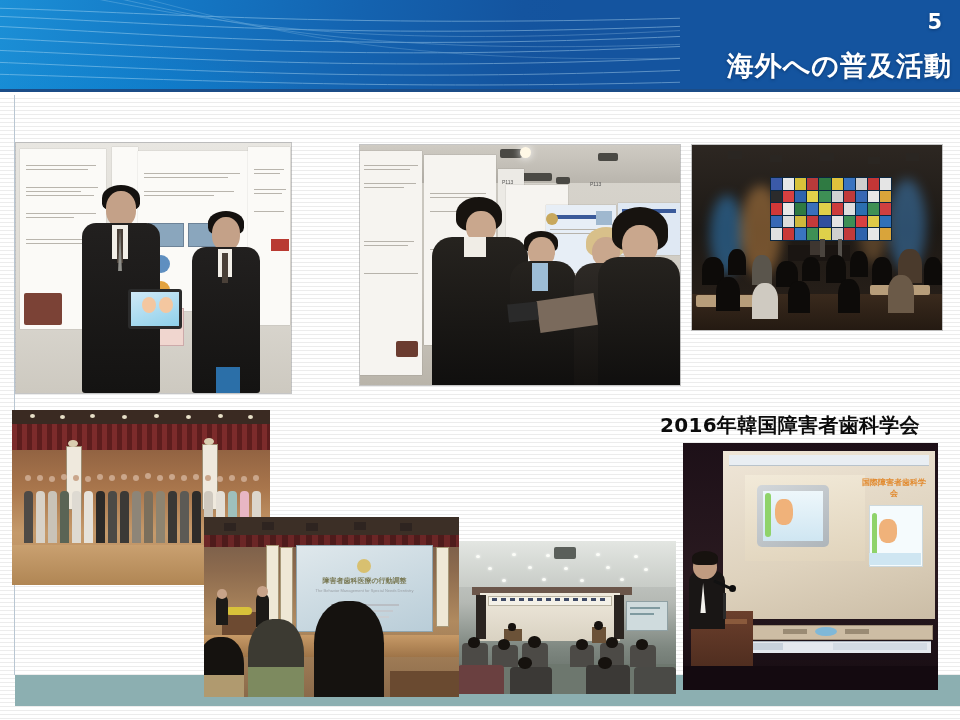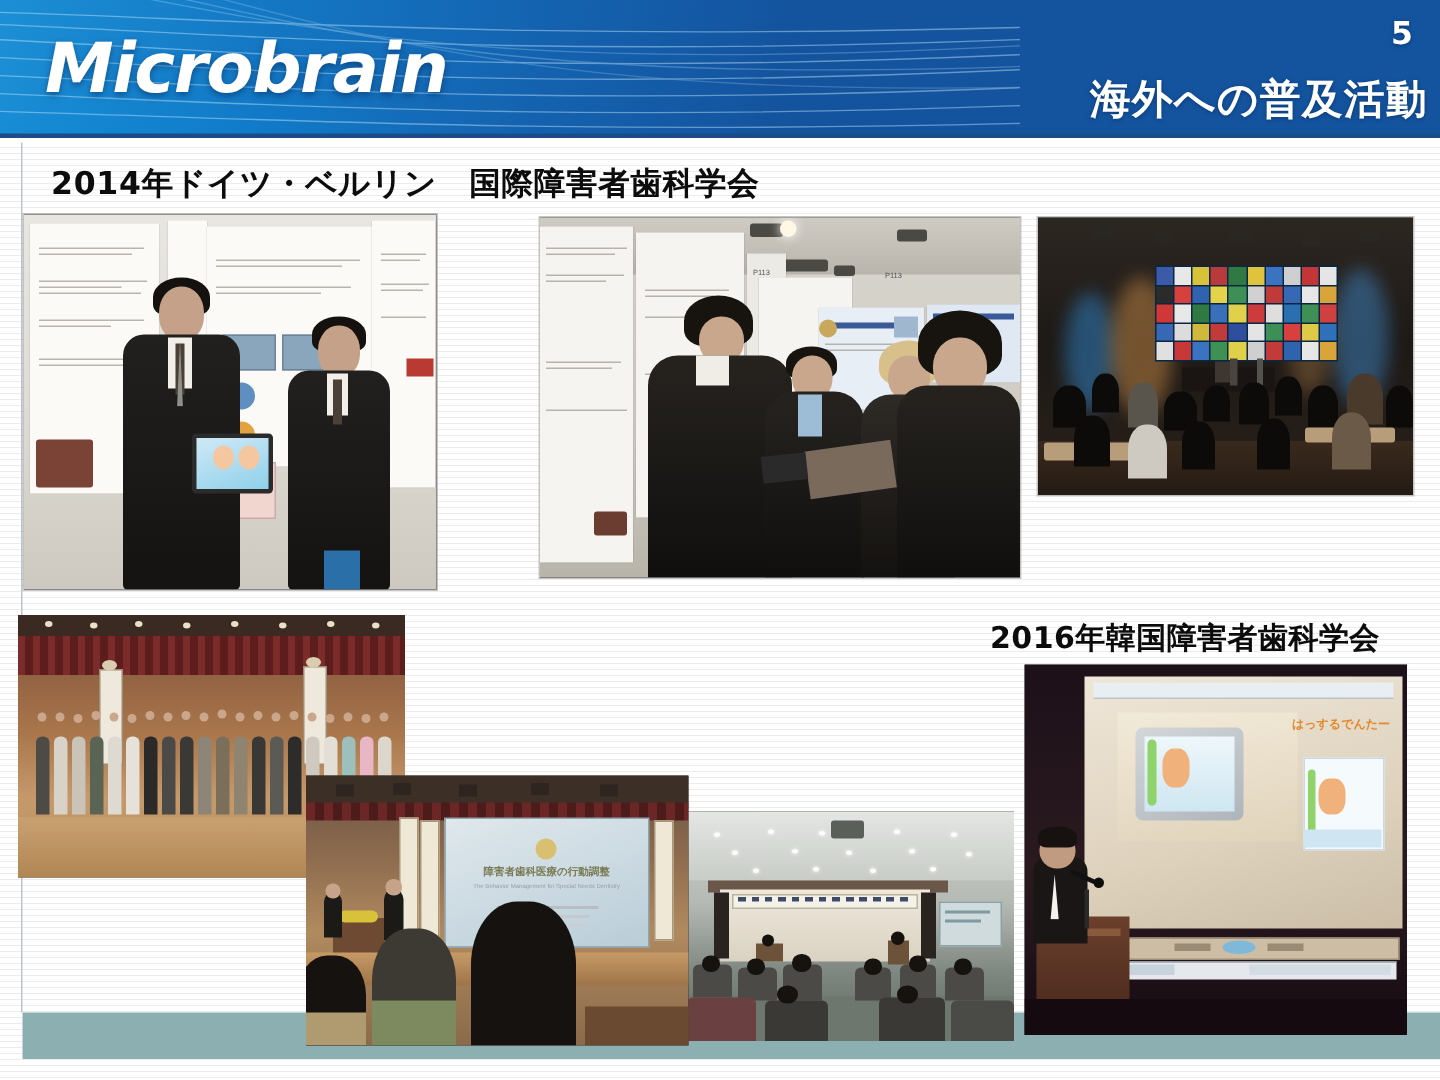--- a/index.html
+++ b/index.html
@@ -204,27 +204,25 @@
         <path d="M-10 26 C 160 34, 340 52, 690 36"></path>
         <path d="M-10 38 C 170 46, 350 62, 690 46"></path>
         <path d="M-10 50 C 180 58, 360 72, 690 58"></path>
         <path d="M-10 62 C 190 70, 370 82, 690 70"></path>
         <path d="M-10 74 C 200 80, 380 90, 690 82"></path>
         <path d="M60 -8 C 210 20, 330 50, 690 30" opacity="0.6"></path>
         <path d="M90 -8 C 240 26, 360 56, 690 44" opacity="0.6"></path>
         <path d="M120 -8 C 270 32, 390 64, 690 58" opacity="0.5"></path>
       </g>
     </svg>
-    <div class="logo">Microbrain</div>
     <div class="page-no">5</div>
     <div class="hdr-title">海外への普及活動</div>
     <div class="hdr-bottomline"></div>
   </div>
 
-  <div class="heading" id="hd-2014">2014年ドイツ・ベルリン　国際障害者歯科学会</div>
   <div class="heading" id="hd-2016">2016年韓国障害者歯科学会</div>
 
   <div class="footer-bar"></div>
 
   <div class="photo" id="p1">
     <div class="wall"></div>
 
     <div class="poster" style="left:4px;top:6px;width:86px;height:180px;"></div>
     <div class="poster" style="left:96px;top:4px;width:26px;height:120px;"></div>
     <div class="poster" style="left:122px;top:8px;width:110px;height:160px;"></div>
@@ -591,21 +589,21 @@
     <div class="win"></div>
     <div class="inner"></div>
     <div class="tabimg"></div>
     <div class="tabscr"></div>
     <div class="ov" style="left:92px;top:56px;width:18px;height:26px;background:#f0b27a;border-radius:40%;"></div>
     <div class="ov" style="left:82px;top:50px;width:6px;height:44px;background:#8fd36a;border-radius:3px;"></div>
     <div class="card"></div>
     <div class="ov" style="left:196px;top:76px;width:18px;height:24px;background:#f0b27a;border-radius:40%;"></div>
     <div class="ov" style="left:189px;top:70px;width:5px;height:42px;background:#8fd36a;border-radius:3px;"></div>
     <div class="ov" style="left:186px;top:110px;width:52px;height:12px;background:#cfe6f2;"></div>
-    <div class="brand">はっするでんたー</div>
+    <div class="brand">国際障害者歯科学会</div>
     <div class="bar"></div>
     <div class="ov" style="left:132px;top:184px;width:22px;height:9px;border-radius:50%;background:#7fb8d8;"></div>
     <div class="ov" style="left:100px;top:186px;width:24px;height:5px;background:#9a8b74;"></div>
     <div class="ov" style="left:162px;top:186px;width:24px;height:5px;background:#9a8b74;"></div>
     <div class="taskbar"></div>
     <div class="ov" style="left:48px;top:200px;width:52px;height:7px;background:#c8d2dc;"></div>
     <div class="ov" style="left:150px;top:200px;width:94px;height:7px;background:#d3dbe3;"></div>
 
     <div class="podium"></div>
     <div class="ov" style="left:14px;top:176px;width:50px;height:5px;background:#8a5a3c;"></div>

